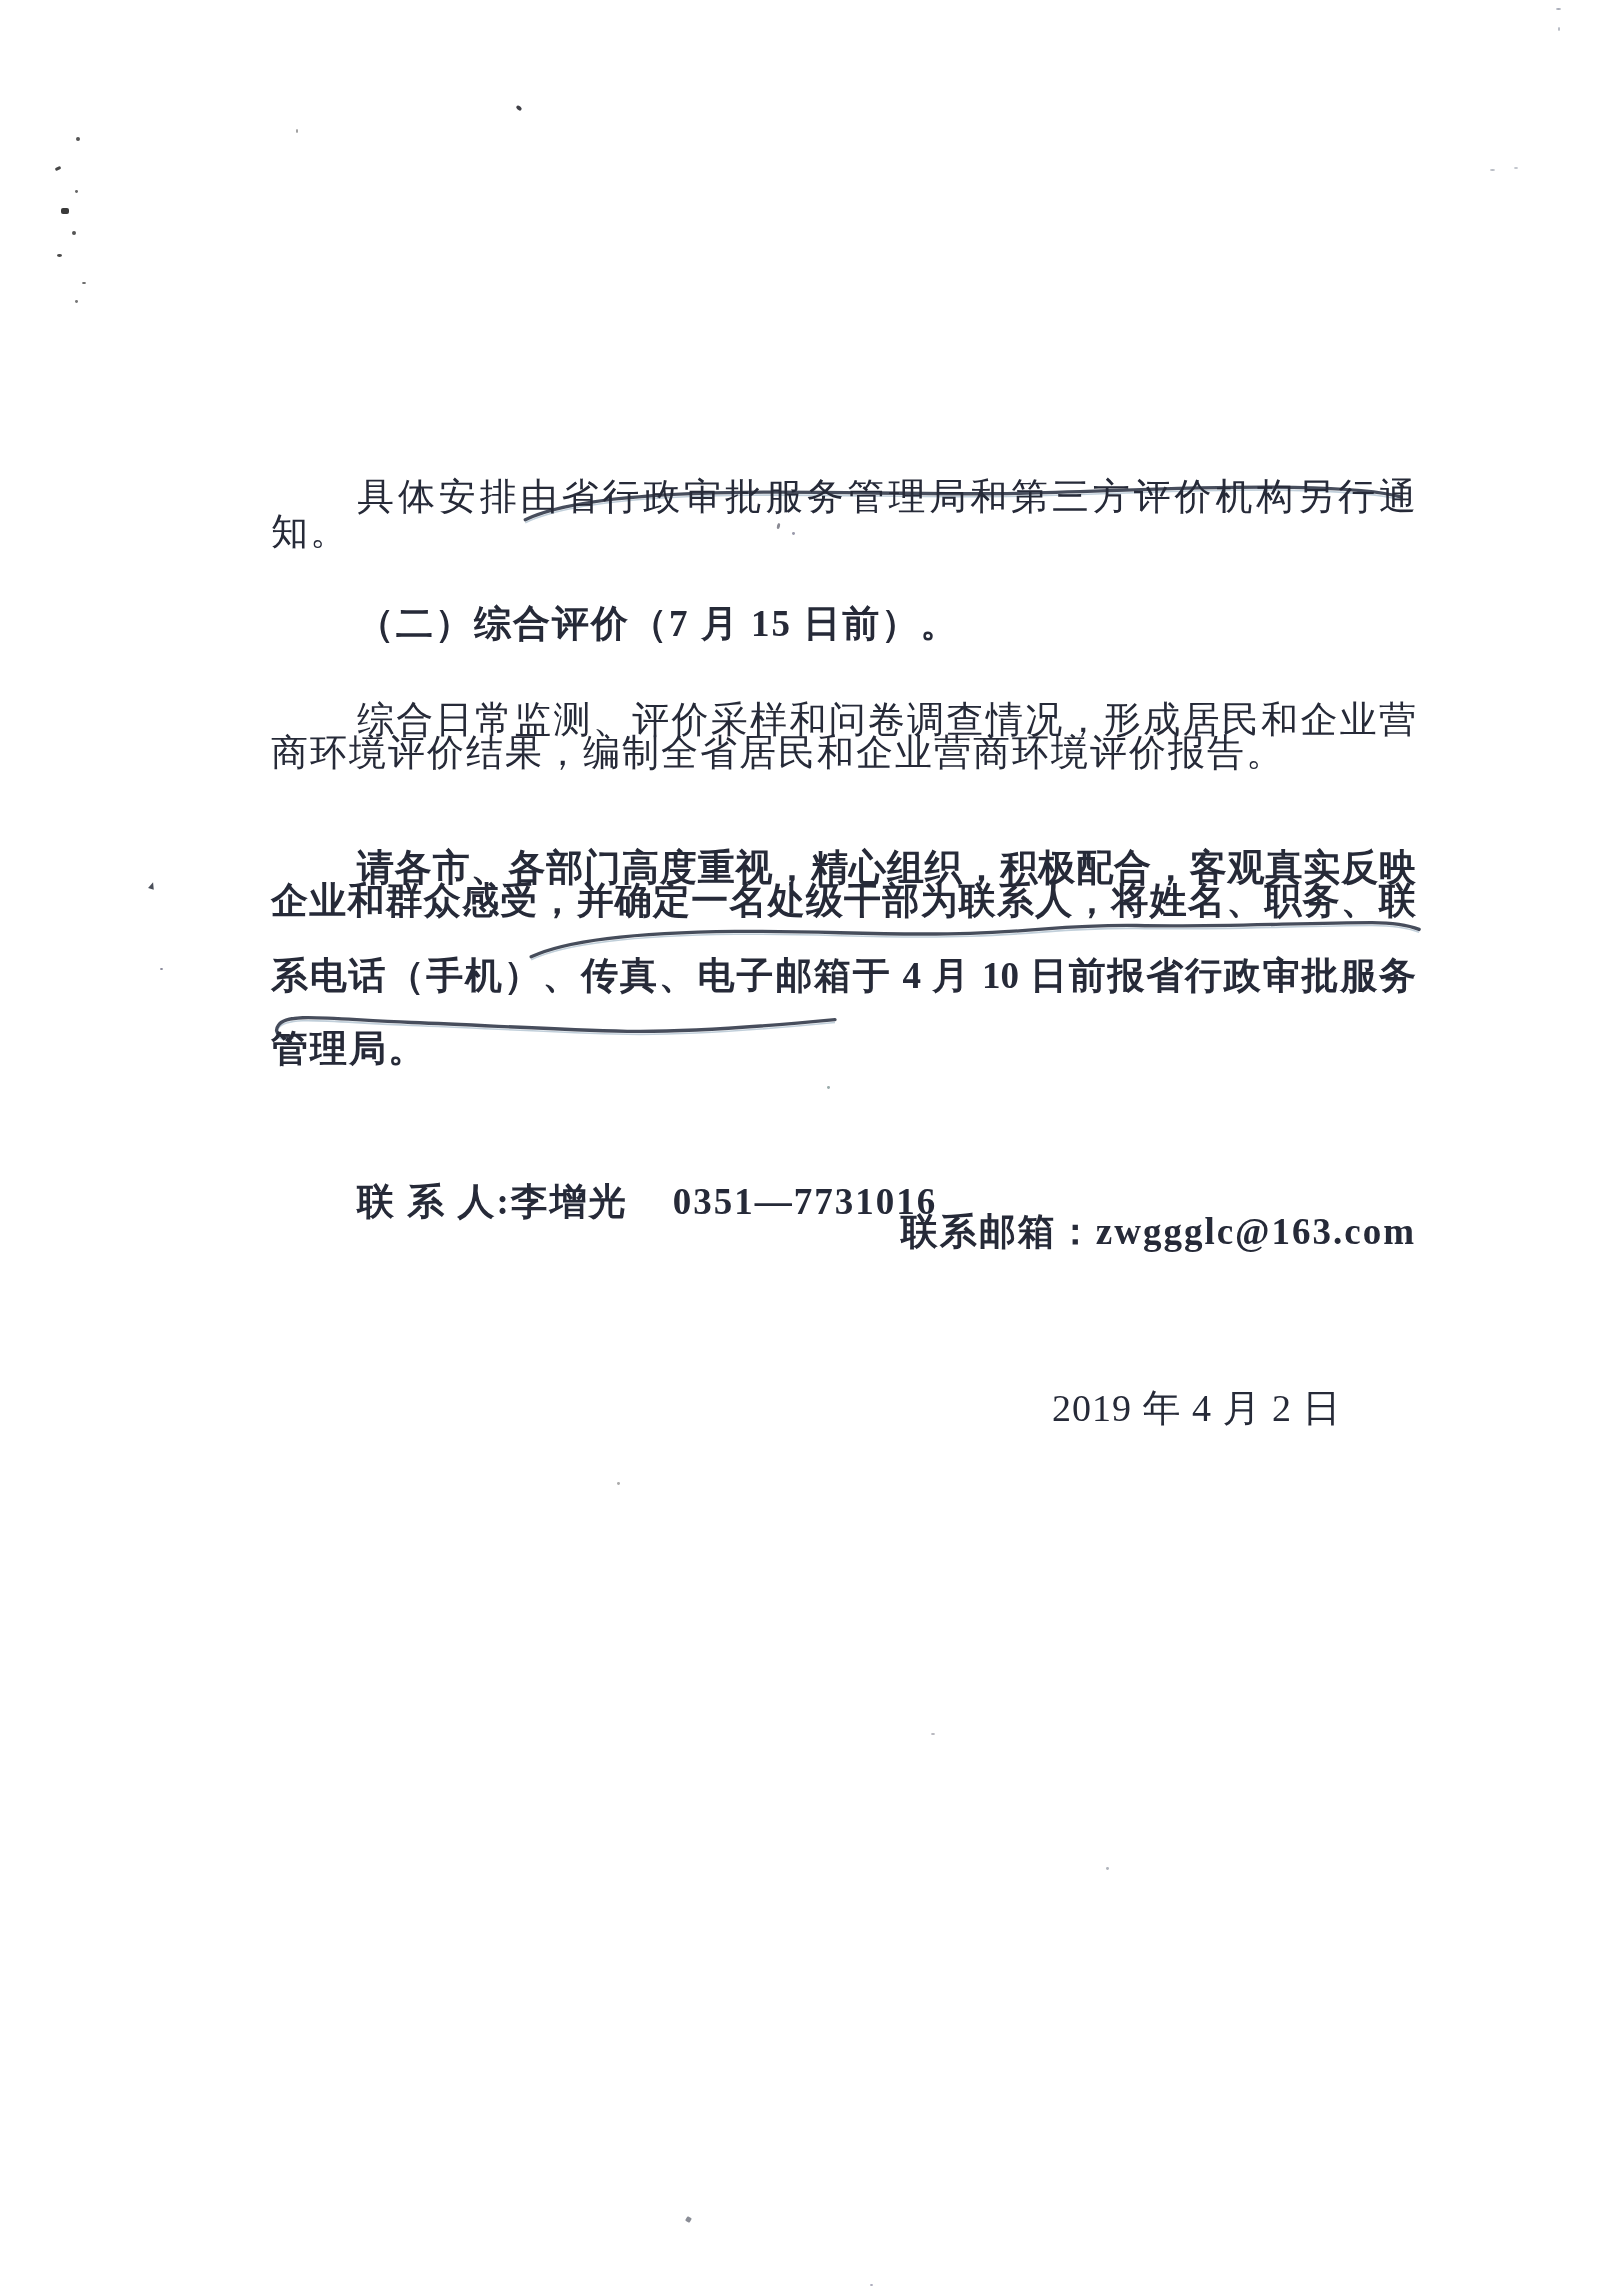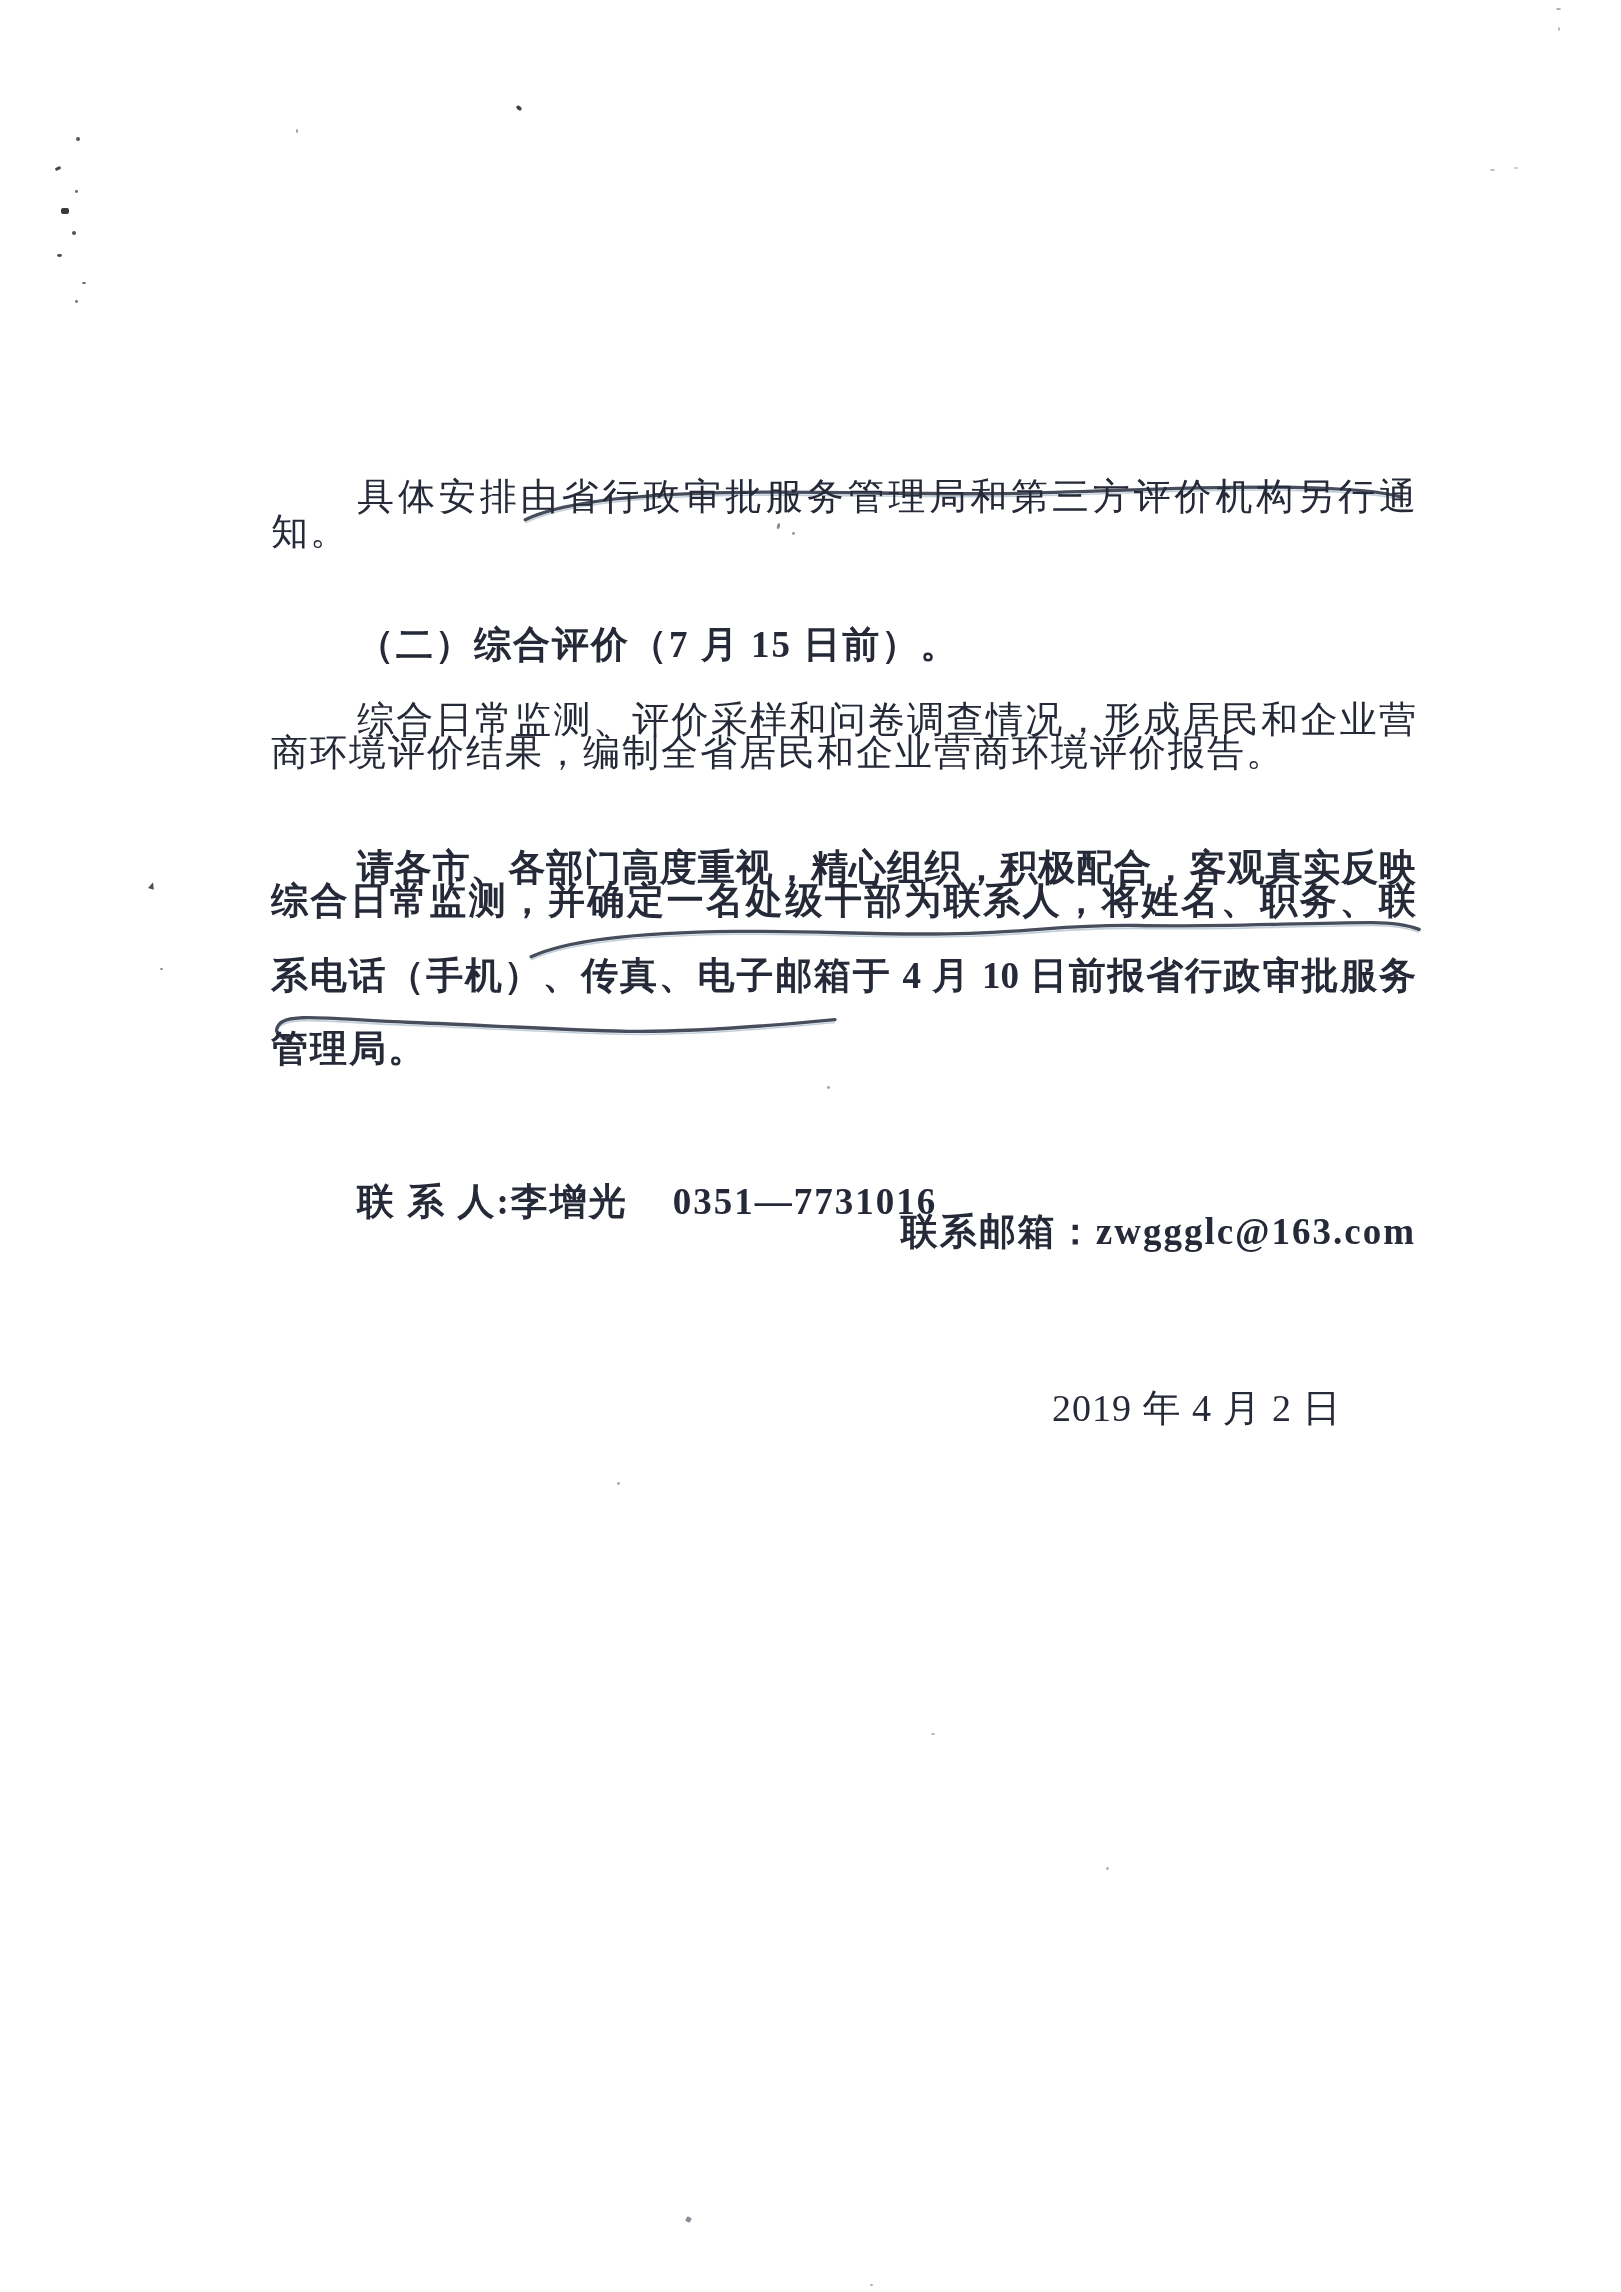--- a/index.html
+++ b/index.html
@@ -60,25 +60,25 @@
     <g stroke="#333a4a" stroke-width="3.4" fill="none" stroke-linecap="round" opacity="0.9">
       <path d="M536,530 C575,511 660,503 760,502 C860,501 950,505 1040,503 C1130,501 1240,495 1320,497 C1370,498 1410,501 1430,507"></path>
       <path d="M542,976 C580,958 660,951 750,950 C840,949 900,955 990,952 C1060,950 1090,943 1160,944 C1240,946 1330,941 1400,941 C1420,941 1438,944 1448,948"></path>
       <path d="M300,1056 C288,1060 278,1054 284,1046 C292,1032 340,1040 420,1043 C500,1046 560,1050 640,1052 C700,1053 790,1046 852,1040"></path>
     </g>
   </svg>
 
   <div id="body-lines">
       <div class="doc-line indent full" style="top: 435px;">具体安排由省行政审批服务管理局和第三方评价机构另行通</div>
       <div class="doc-line flush" style="top: 510px;">知。</div>
-      <div class="doc-line indent bold" style="top: 583px;">（二）综合评价（7 月 15 日前）。</div>
+      <div class="doc-line indent bold" style="top: 562px;">（二）综合评价（7 月 15 日前）。</div>
       <div class="doc-line indent full" style="top: 658px;">综合日常监测、评价采样和问卷调查情况，形成居民和企业营</div>
       <div class="doc-line flush" style="top: 731px;">商环境评价结果，编制全省居民和企业营商环境评价报告。</div>
       <div class="doc-line indent full bold" style="top: 806px;">请各市、各部门高度重视，精心组织，积极配合，客观真实反映</div>
-      <div class="doc-line flush full bold" style="top: 879px;">综合日常监测，并确定一名处级干部为联系人，将姓名、职务、联</div>
+      <div class="doc-line flush full bold" style="top: 879px;">企业和群众感受，并确定一名处级干部为联系人，将姓名、职务、联</div>
       <div class="doc-line flush full bold" style="top: 954px;">系电话（手机）、传真、电子邮箱于 4 月 10 日前报省行政审批服务</div>
       <div class="doc-line flush bold" style="top: 1027px;">管理局。</div>
       <div class="doc-line indent bold" style="top: 1140px;">联 系 人:李增光    0351—7731016</div>
       <div class="doc-line indent bold" style="top: 1170px; text-align: right;">联系邮箱：zwggglc@163.com</div>
     </div>
 
   <div id="sig-date" class="signature-line">2019 年 4 月 2 日</div>
 
   <div class="speck" style="left:76px;top:137px;width:3.9px;height:3.9px;background:#555;"></div>
   <div class="speck" style="left:55px;top:167px;width:5.9px;height:2.9px;background:#474747;transform:rotate(-25deg);border-radius:2px;"></div>

